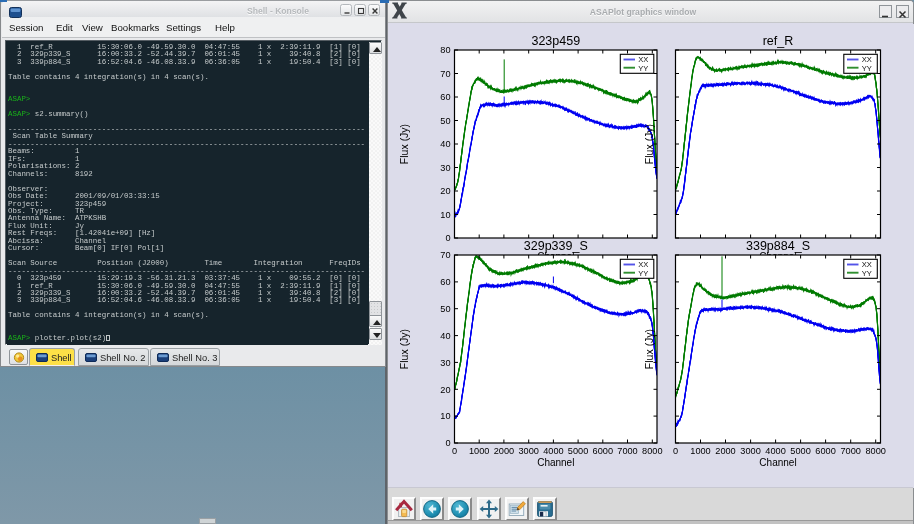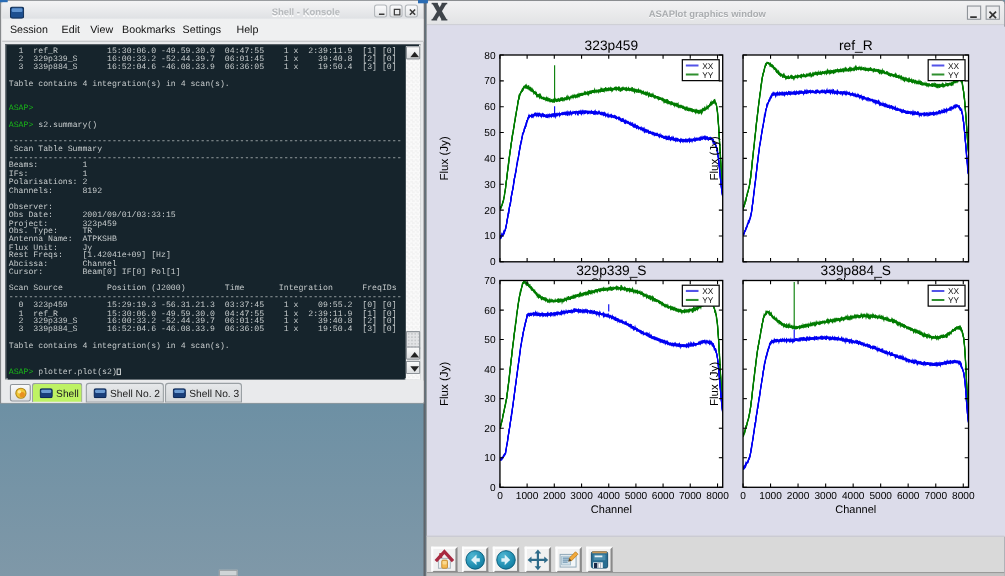--- a/index.html
+++ b/index.html
@@ -39,21 +39,21 @@
 #sthumb { position:absolute; left:0; top:259px; width:13px; height:17px;
   background:#e2e3e5; border:1px solid #8f9499; border-radius:1px;
   background-image:radial-gradient(#c8cacc 30%, transparent 31%); background-size:3px 3px; }
 #ktabs { position:absolute; left:1px; top:346px; width:383px; height:20px; background:#e9eaec; }
 #ktabs .nb { position:absolute; left:7px; top:3px; width:19px; height:16px; background:linear-gradient(#fafafa,#dddfe2);
   border:1px solid #8f9499; border-radius:2px; }
 #ktabs .nb svg { position:absolute; left:2px; top:1px; }
 .tab { position:absolute; top:2px; height:18px; font-size:9.3px; color:#222; padding:3.5px 0 0 6px;
   white-space:nowrap; border:1px solid #9aa0a4; border-radius:3px 3px 0 0;
   background:linear-gradient(#e6e8ea,#d5d8da); }
-.tab.act { background:#bef264; border-bottom-color:#eff0f1; }
+.tab.act { background:#fde047; border-bottom-color:#eff0f1; }
 .tab svg { margin-right:3px; }
 
 
 #pwin { position:absolute; left:387px; top:0; width:527px; height:524px;
   background:#dcdcea; border-radius:4px 4px 0 0; border:1px solid #8a8d90; border-bottom:none; }
 #ptitle { position:absolute; left:0; top:0; width:525px; height:22px;
   background:linear-gradient(#f2f2f3,#e2e3e5); border-radius:3px 3px 0 0; border-bottom:1px solid #c5c7ca; }
 #ptext { position:absolute; left:0; top:6px; width:510px; text-align:center;
   font-size:8.6px; font-weight:bold; color:#a9acaf; text-shadow:0 1px 0 #fbfbfb; }
 #picon { position:absolute; left:4px; top:1px; width:15px; height:17px; }

